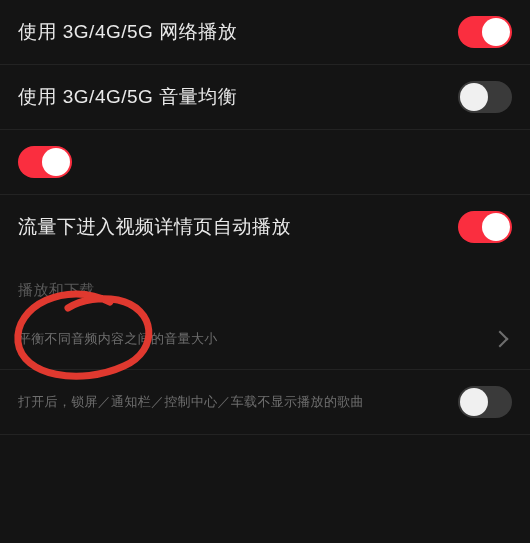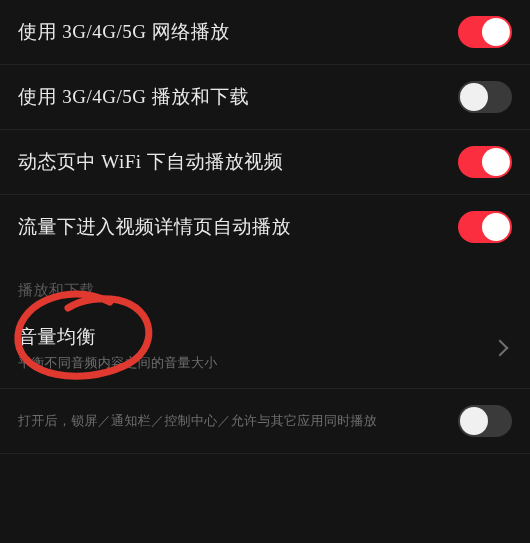--- a/index.html
+++ b/index.html
@@ -5,21 +5,21 @@
     * { margin: 0; padding: 0; box-sizing: border-box; }
     body {
       width: 530px;
       height: 543px;
       background: #141414;
       font-family: -apple-system, "PingFang SC", "Helvetica Neue", sans-serif;
       color: #e8e8e8;
       overflow: hidden;
       position: relative;
     }
-    .settings-list { width: 100%; font-family: Liberation Serif, serif; }
+    .settings-list { width: 100%; }
     .row {
       display: flex;
       align-items: center;
       justify-content: space-between;
       padding: 16px 18px 16px 18px;
       border-bottom: 1px solid #232323;
       min-height: 62px;
     }
     .row.no-border { border-bottom: none; }
     .row .text-col { display: flex; flex-direction: column; gap: 4px; }
@@ -90,58 +90,54 @@
     <div class="text-col">
       <span class="title">使用 3G/4G/5G 网络播放</span>
     </div>
     <div class="toggle on">
         <div class="knob"></div>
       </div>
   </div>
 
   <div class="row">
     <div class="text-col">
-      <span class="title">使用 3G/4G/5G 播放和下载</span>
+      <span class="title">使用 3G/4G/5G 音量均衡</span>
     </div>
     <div class="toggle off">
         <div class="knob"></div>
       </div>
   </div>
 
   <div class="row">
-    <div class="text-col">
-      <span class="title">动态页中 WiFi 下自动播放视频</span>
-    </div>
     <div class="toggle on">
         <div class="knob"></div>
       </div>
   </div>
 
   <div class="row no-border">
     <div class="text-col">
       <span class="title">流量下进入视频详情页自动播放</span>
     </div>
     <div class="toggle on">
         <div class="knob"></div>
       </div>
   </div>
 
   <div class="section-header">播放和下载</div>
 
   <div class="row">
     <div class="text-col">
-      <span class="title">音量均衡</span>
       <span class="subtitle">平衡不同音频内容之间的音量大小</span>
     </div>
     <span class="chevron"></span>
   </div>
 
   <div class="row">
     <div class="text-col">
-      <span class="subtitle">打开后，锁屏／通知栏／控制中心／允许与其它应用同时播放</span>
+      <span class="subtitle">打开后，锁屏／通知栏／控制中心／车载不显示播放的歌曲</span>
     </div>
     <div class="toggle off">
         <div class="knob"></div>
       </div>
   </div>
 
 
 </div>
 
 <div class="annotation-circle">

